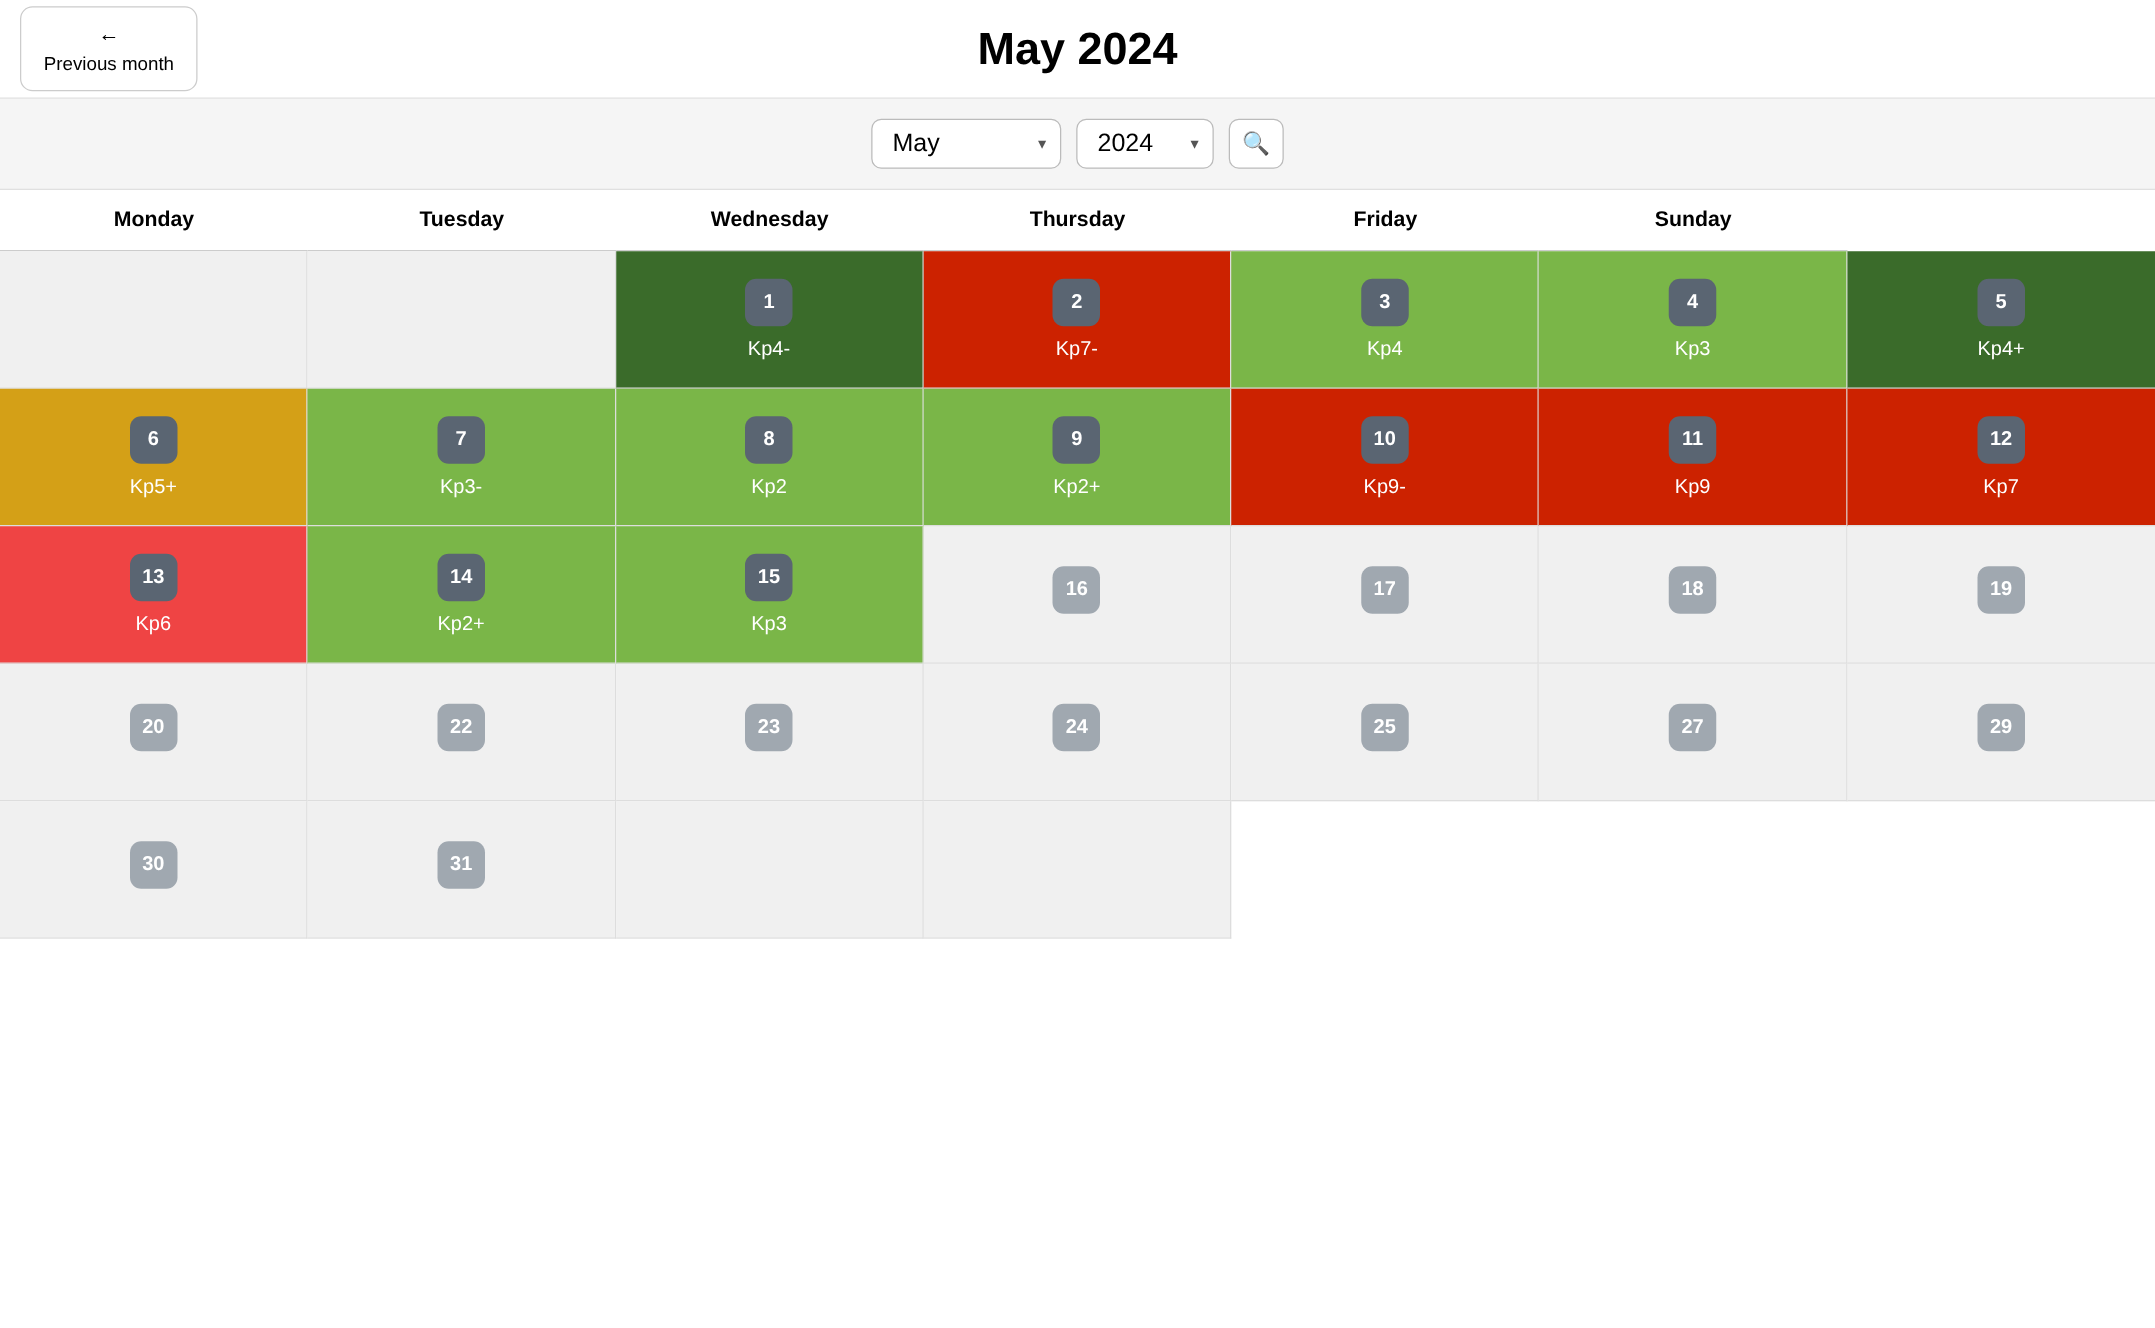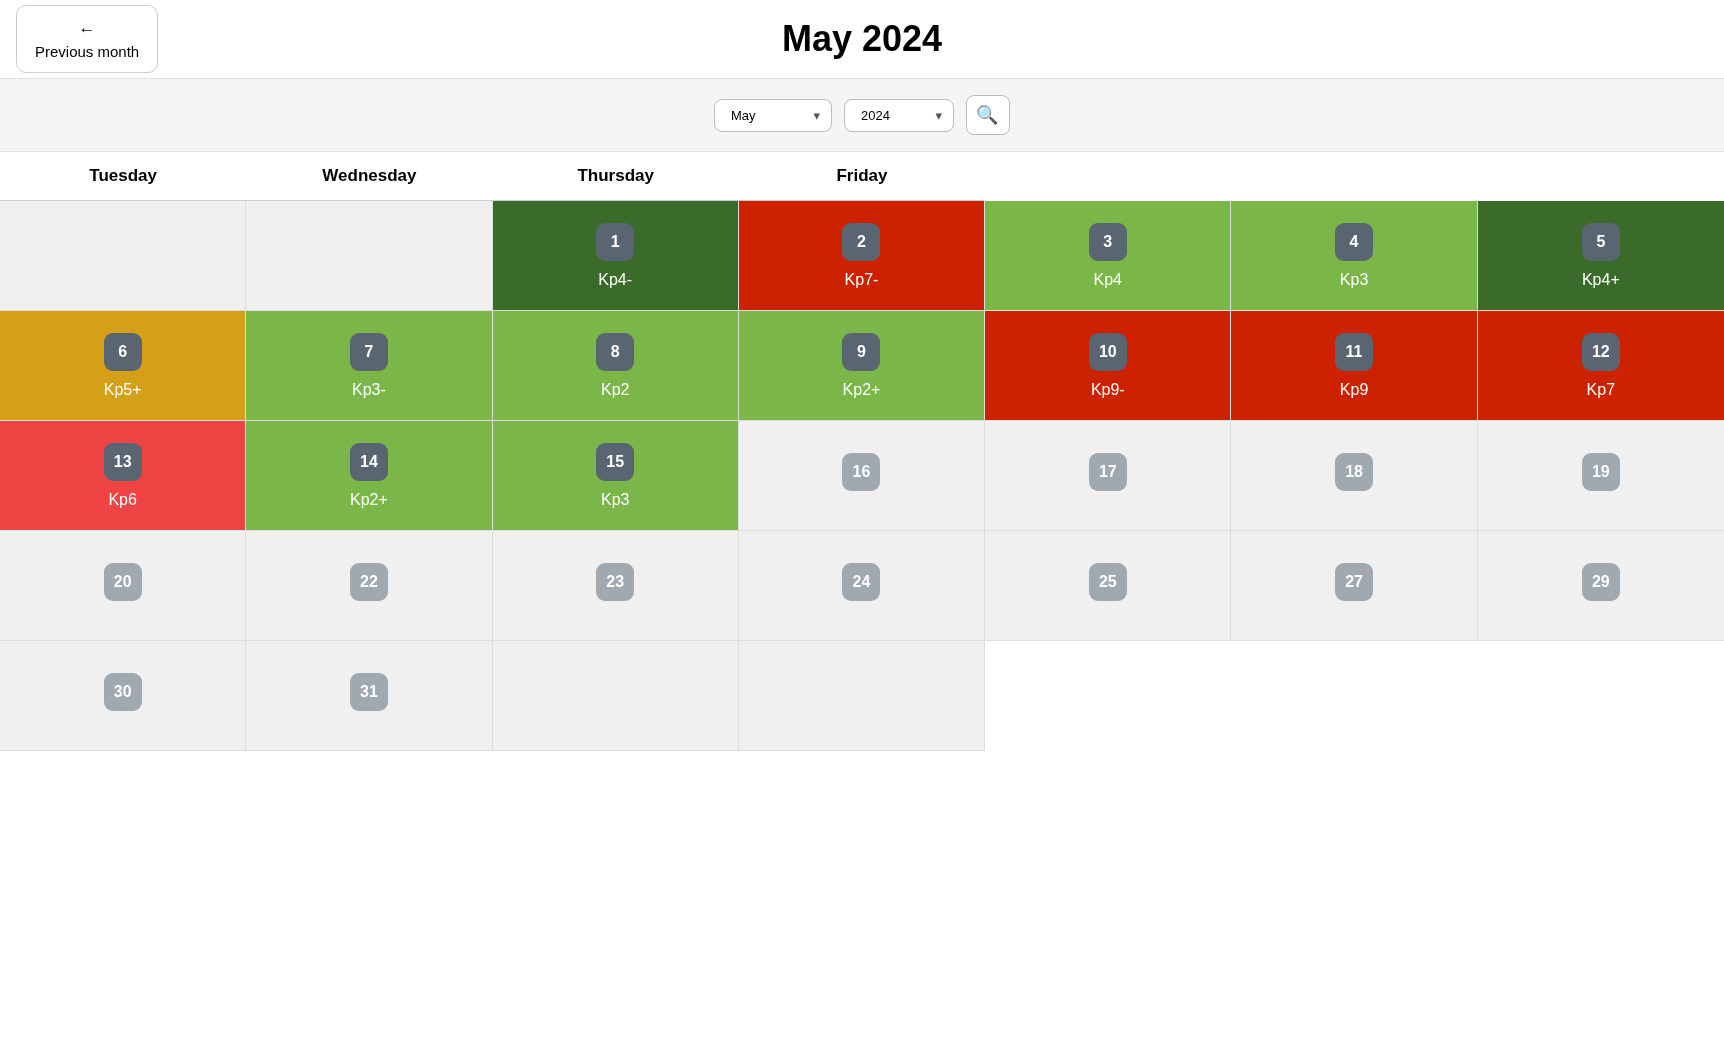--- a/index.html
+++ b/index.html
@@ -52,21 +52,21 @@
     .select-wrapper {
       position: relative;
       display: inline-block;
     }
     .select-wrapper select {
       appearance: none;
       background: #fff;
       border: 1.5px solid #bbb;
       border-radius: 8px;
       padding: 8px 36px 8px 16px;
-      font-size: 13px;
+      font-size: 20px;
       cursor: pointer;
       min-width: 110px;
     }
     .select-wrapper .chevron {
       position: absolute;
       right: 12px;
       top: 50%;
       transform: translateY(-50%);
       pointer-events: none;
       font-size: 13px;
@@ -192,24 +192,26 @@
     </select>
     <span class="chevron">▾</span>
   </div>
   <button class="search-btn">
     <span>🔍</span>
   </button>
 </div>
 
 <div class="calendar-grid">
   <div class="day-headers">
+    <div class="day-header">Monday</div>
     <div class="day-header">Tuesday</div>
     <div class="day-header">Wednesday</div>
     <div class="day-header">Thursday</div>
     <div class="day-header">Friday</div>
+    <div class="day-header">Sunday</div>
   </div>
   <div class="calendar-body" id="calendar-body">
   <div class="cal-cell empty"></div>
       <div class="cal-cell empty"></div>
       <div class="cal-cell color-dark-green">
         <div class="date-badge">1</div>
         <div class="kp-label">Kp4-</div>
       </div>
       <div class="cal-cell color-red">
         <div class="date-badge">2</div>

